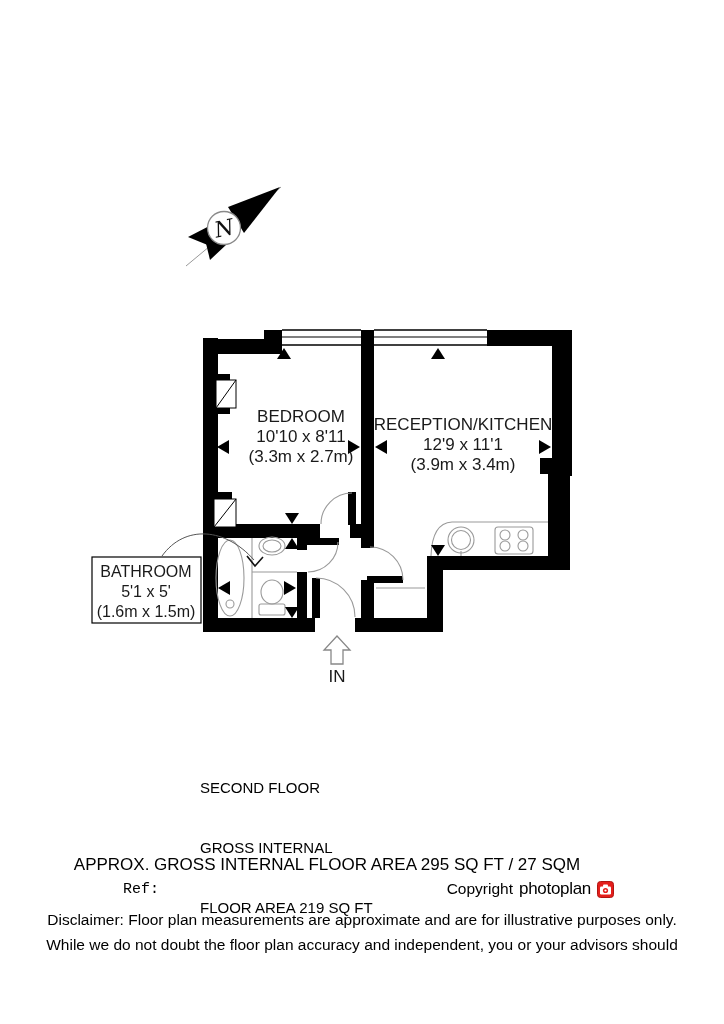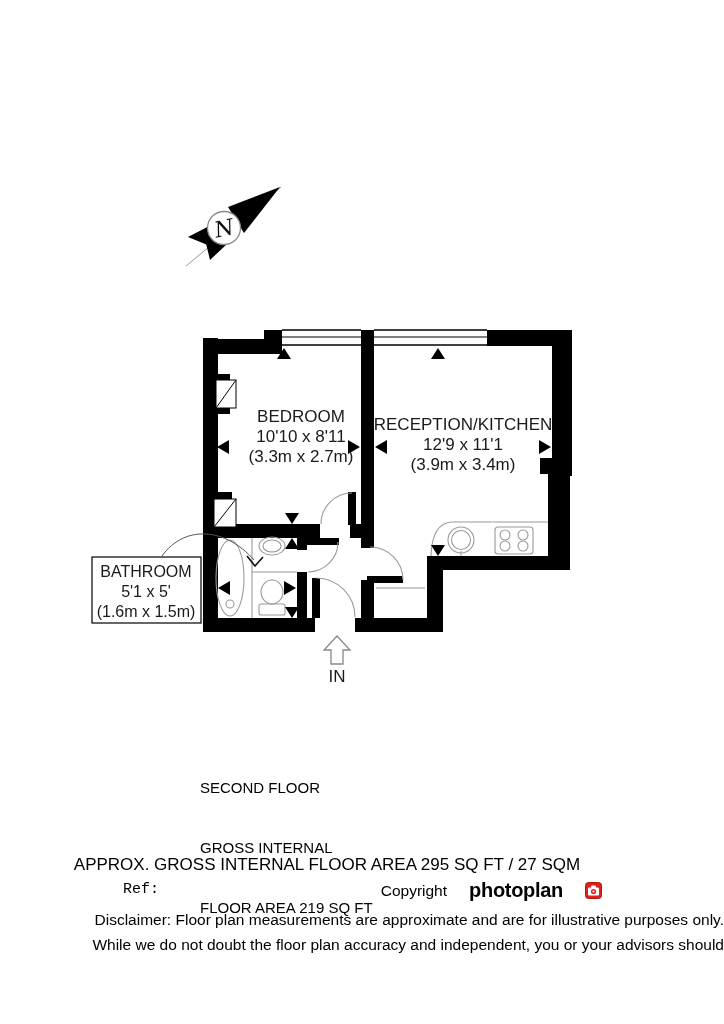--- a/index.html
+++ b/index.html
@@ -6,24 +6,24 @@
   .page{position:relative;width:724px;height:1024px;background:#ffffff;overflow:hidden;
         font-family:"Liberation Sans","DejaVu Sans",sans-serif;color:#000;}
   svg text{font-family:"Liberation Sans","DejaVu Sans",sans-serif;fill:#1a1a1a;}
   .room-label{font-size:17px;}
   .bath-label{font-size:16px;}
   .in-label{font-size:17px;}
   .abs{position:absolute;}
   .floor-summary{left:200px;top:738px;font-size:15px;line-height:20px;white-space:pre;}
   .approx-line{left:0;top:855px;width:628px;text-align:center;font-size:17px;padding-left:26px;box-sizing:border-box;}
   .ref-line{left:123px;top:881px;font-size:15px;font-family:Liberation Mono, monospace;}
-  .copyright-row{top:879px;right:122px;display:flex;align-items:center;gap:22px;}
+  .copyright-row{top:879px;right:110px;display:flex;align-items:center;gap:6px;}
   .copyright-word{font-size:15.5px;}
-  .brand-word{font-size:20px;font-weight:bold;letter-spacing:-0.3px;text-align:right;}
-  .disclaimer{left:0;top:908px;width:724px;text-align:right;font-size:15.5px;line-height:24.5px;}
+  .brand-word{font-size:17px;font-weight:normal;letter-spacing:-0.3px;text-align:right;}
+  .disclaimer{left:0;top:908px;width:724px;text-align:center;font-size:15.5px;line-height:24.5px;}
 </style>
 </head>
 <body>
 
 <div class="page">
 
   <svg width="724" height="724" viewBox="0 0 724 724">
 
     <g>
       <line x1="186" y1="266" x2="281" y2="187" stroke="#999" stroke-width="1"></line>

